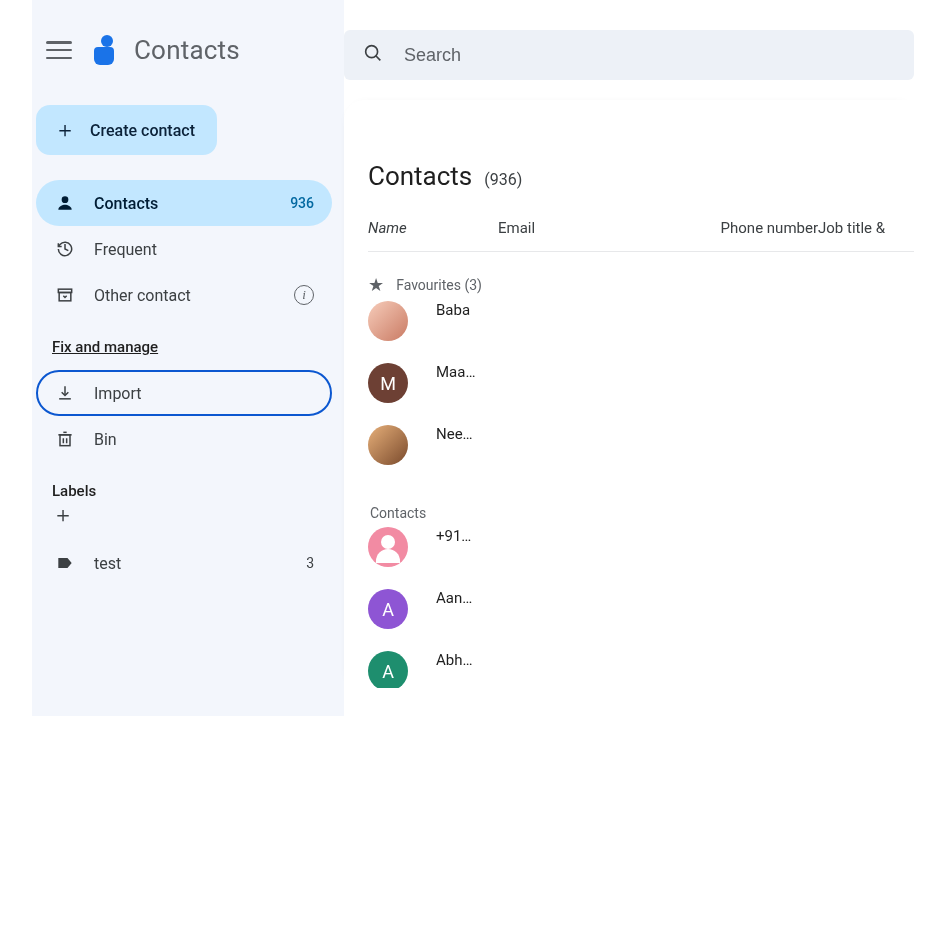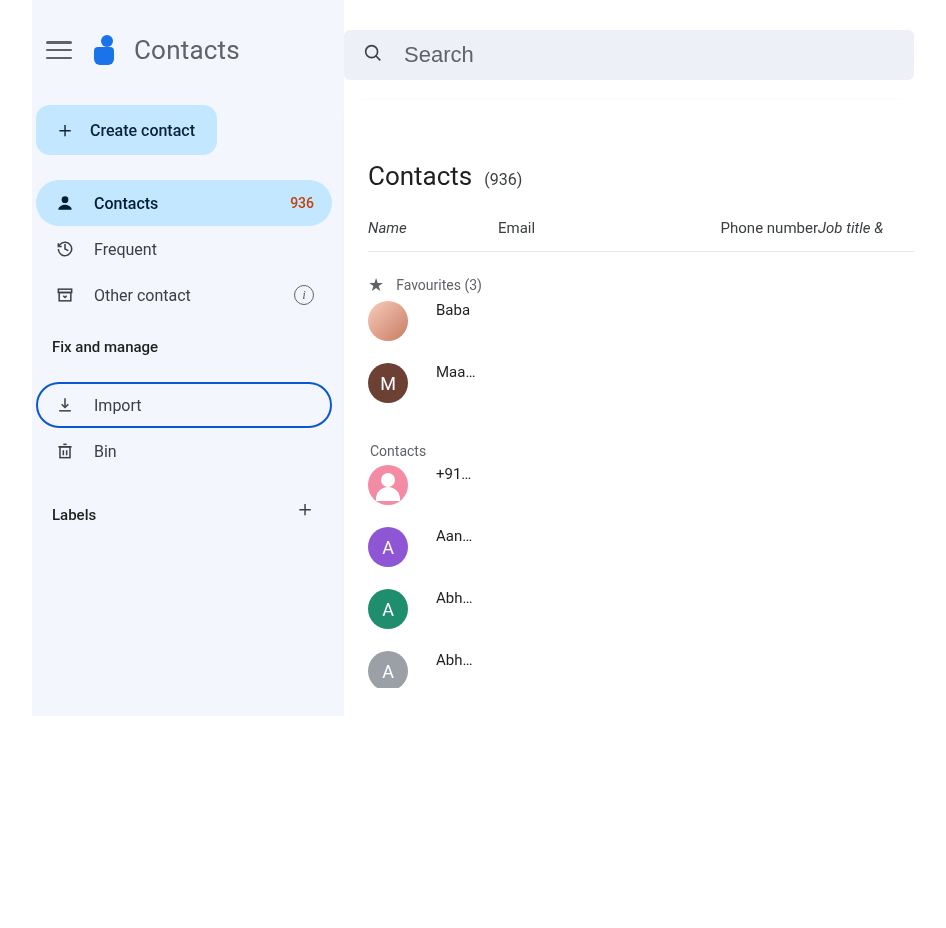--- a/index.html
+++ b/index.html
@@ -21,21 +21,21 @@
   .logo { width:28px; height:30px; position:relative; }
   .logo .body { width:20px; height:18px; background:#1a73e8; border-radius:4px 4px 6px 6px; position:absolute; bottom:0; left:0; }
   .logo .head { width:12px; height:12px; background:#1a73e8; border-radius:50%; position:absolute; top:0; left:7px; }
   .app-title { font-size:26px; color:#5f6368; font-weight:400; letter-spacing:0.2px; }
 
   
   .searchbar {
     position:absolute; left:344px; top:30px; right:32px; height:50px; background:#edf1f7; border-radius:6px; display:flex; align-items:center; padding:0 18px; gap:18px; z-index:2;
   }
   .search-icon svg { width:22px; height:22px; stroke:#5f6368; }
-  .searchbar input { flex:1; border:none; background:transparent; font-size:22px; color:#8b5cf6; outline:none; }
+  .searchbar input { flex:1; border:none; background:transparent; font-size:18px; color:#8b5cf6; outline:none; }
   .searchbar input::placeholder { color:#5f6368; }
 
   
   .sidebar {
     position:absolute; left:32px; top:105px; width:300px; z-index:2;
     padding-left:4px;
   }
   .create-btn {
     display:inline-flex; align-items:center; gap:14px;
     background:#c2e7ff; color:#0b2239; font-size:16px; font-weight:500;
@@ -43,42 +43,42 @@
   }
   .plus { font-size:22px; line-height:1; font-weight:300; }
 
   .nav-item {
     display:flex; align-items:center; height:46px; padding:0 18px; gap:18px; font-size:16px; color:#3c4043; cursor:pointer; border-radius:28px; position:relative;
   }
   .nav-item .icon { width:22px; height:22px; display:flex; align-items:center; justify-content:center; }
   .nav-item .label { flex:1; }
   .nav-item .count { font-size:14px; color:#3c4043; }
   .nav-item.active { background:#c2e7ff; color:#001d35; font-weight:500; }
-  .nav-item.active .count { color:#c2410c; font-weight:500; }
-  .nav-item.highlighted { border:2px solid #0b57d0; padding:0 16px;margin-top:12px; }
+  .nav-item.active .count { color:#0369a1; font-weight:500; }
+  .nav-item.highlighted { border:2px solid #0b57d0; padding:0 16px; }
   .badge { background:#c5221f; color:#fff; font-size:12px; min-width:20px; height:20px; border-radius:10px; display:flex; align-items:center; justify-content:center; padding:0 6px; font-weight:500;}
   .info-icon { width:20px; height:20px; border:1.5px solid #5f6368; border-radius:50%; display:flex; align-items:center; justify-content:center; font-size:13px; color:#5f6368; font-family:serif; font-style:italic; }
 
-  .section-title { font-size:15px; font-weight:500; color:#1f1f1f; padding:20px 16px 14px; }
-  .labels-head { display:flex; align-items:flex-end; justify-content:space-between; padding:20px 16px 10px; font-size:15px; font-weight:500; color:#1f1f1f; }
+  .section-title { font-size:15px; font-weight:500; color:#1f1f1f; padding:20px 16px 14px;text-decoration:underline; }
+  .labels-head { display:flex; align-items:flex-start; justify-content:space-between; padding:20px 16px 10px; font-size:15px; font-weight:500; color:#1f1f1f;flex-direction:column; }
   .labels-head .add { font-size:22px; color:#3c4043; cursor:pointer; }
 
   
   .main {
     position:absolute; left:344px; top:100px; right:32px; bottom:28px; background:#fff; border-top-left-radius:20px; z-index:1; padding:50px 0 0 24px; overflow:hidden;
     box-shadow: -5px 0 10px -10px rgba(0,0,0,0.1), 0 -5px 10px -10px rgba(0,0,0,0.1);
   }
   .page-heading { font-size:26px; color:#1f1f1f; font-weight:400; display:flex; align-items:baseline; gap:12px; }
   .page-heading .sub { font-size:16px; color:#3c4043;margin-top:20px; }
 
   .cols { display:flex; margin-top:28px; font-size:15px; color:#3c4043; border-bottom:1px solid #e7e8ea; padding-bottom:14px; padding-right:4px; }
   .cols div:nth-child(1){ flex:0 0 130px;font-style:italic; }
   .cols div:nth-child(2){ flex:0 0 160px; }
   .cols div:nth-child(3){ flex:0 0 160px;text-align:right; }
-  .cols div:nth-child(4){ flex:1; white-space:nowrap;font-style:italic; }
+  .cols div:nth-child(4){ flex:1; white-space:nowrap; }
 
   .group-head { display:flex; align-items:center; gap:12px; color:#5f6368; font-size:14px; margin:22px 0 6px; }
   .group-head.plain { font-size:14px; color:#5f6368; margin:18px 0 6px; padding-left:2px; }
   .star { font-size:18px; color:#5f6368; }
 
   .row { display:flex; height:62px; gap:28px; cursor:pointer; }
   .avatar { width:40px; height:40px; border-radius:50%; display:flex; align-items:center; justify-content:center; color:#fff; font-size:18px; font-weight:400; flex-shrink:0; overflow:hidden; position:relative; }
   .avatar.photo1 { background:linear-gradient(135deg,#f7cdbb,#c97a63); }
   .avatar.photo2 { background:linear-gradient(135deg,#a8d5a0,#3d7a3f); }
   .avatar.photo3 { background:linear-gradient(135deg,#e7b07a,#7a4a2c); }
@@ -186,20 +186,31 @@
           </svg>
       </span>
       <span class="label">Bin</span>
     </div>
 
     <div class="labels-head">
       <span>Labels</span>
       <span class="add">＋</span>
     </div>
 
+    <div id="labels-list">
+        <div class="nav-item">
+          <span class="icon">
+            <svg viewBox="0 0 24 24" width="20" height="20">
+              <path d="M4 6h11l5 6-5 6H4z" class="fillc"></path>
+            </svg>
+          </span>
+          <span class="label">test</span>
+          <span class="count">3</span>
+        </div>
+      </div>
   </div>
 
   <div class="main">
     <div class="page-heading">
       <span>Contacts</span>
       <span class="sub">(936)</span>
     </div>
 
     <div class="cols">
       <div>Name</div>
@@ -214,20 +225,24 @@
     </div>
     <div id="fav-list">
         <div class="row">
           <div class="avatar photo1"></div>
           <div class="c-name">Baba</div>
         </div>
         <div class="row">
           <div class="avatar" style="background: rgb(109, 64, 52);">M</div>
           <div class="c-name">Maa…</div>
         </div>
+        <div class="row">
+          <div class="avatar photo3"></div>
+          <div class="c-name">Nee…</div>
+        </div>
       </div>
 
     <div class="group-head plain">Contacts</div>
     <div id="contacts-list">
         <div class="row">
           <div class="avatar default"></div>
           <div class="c-name">+91…</div>
         </div>
         <div class="row">
           <div class="avatar" style="background: rgb(142, 85, 212);">A</div>

